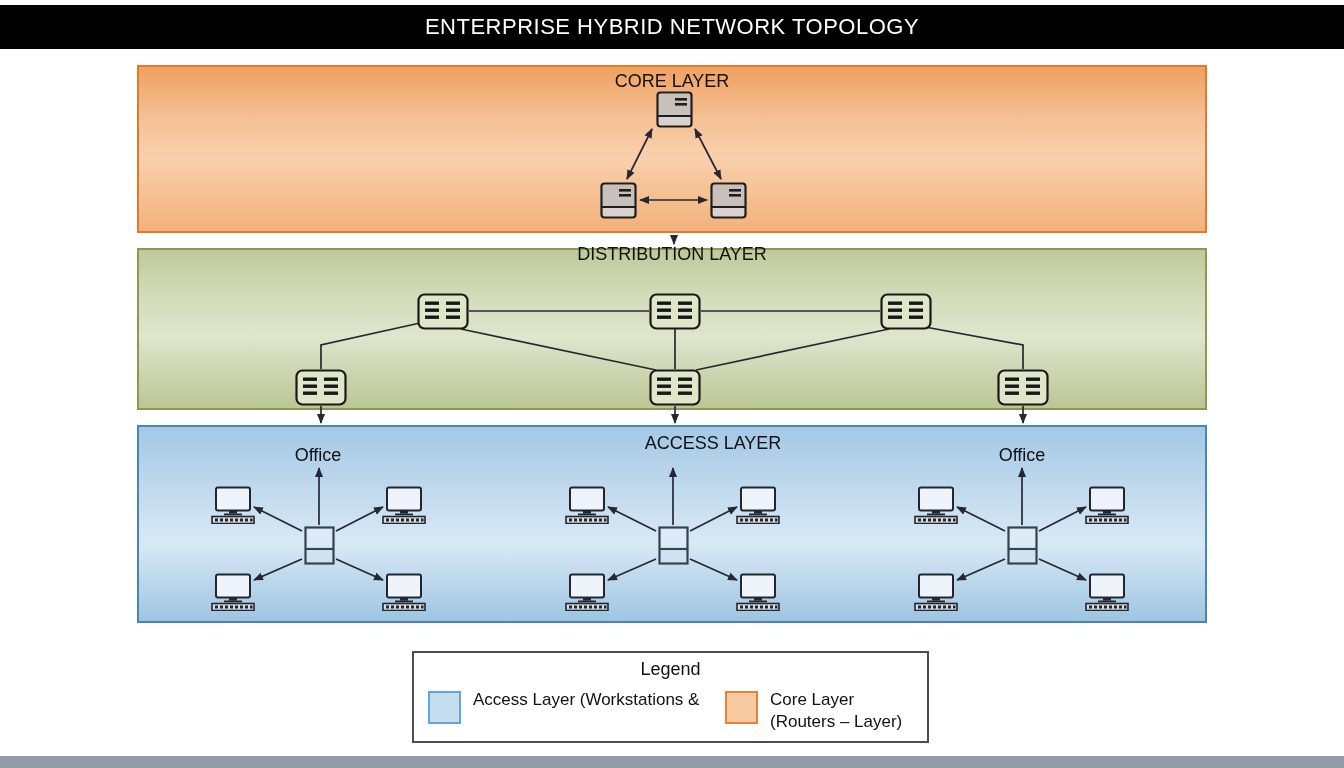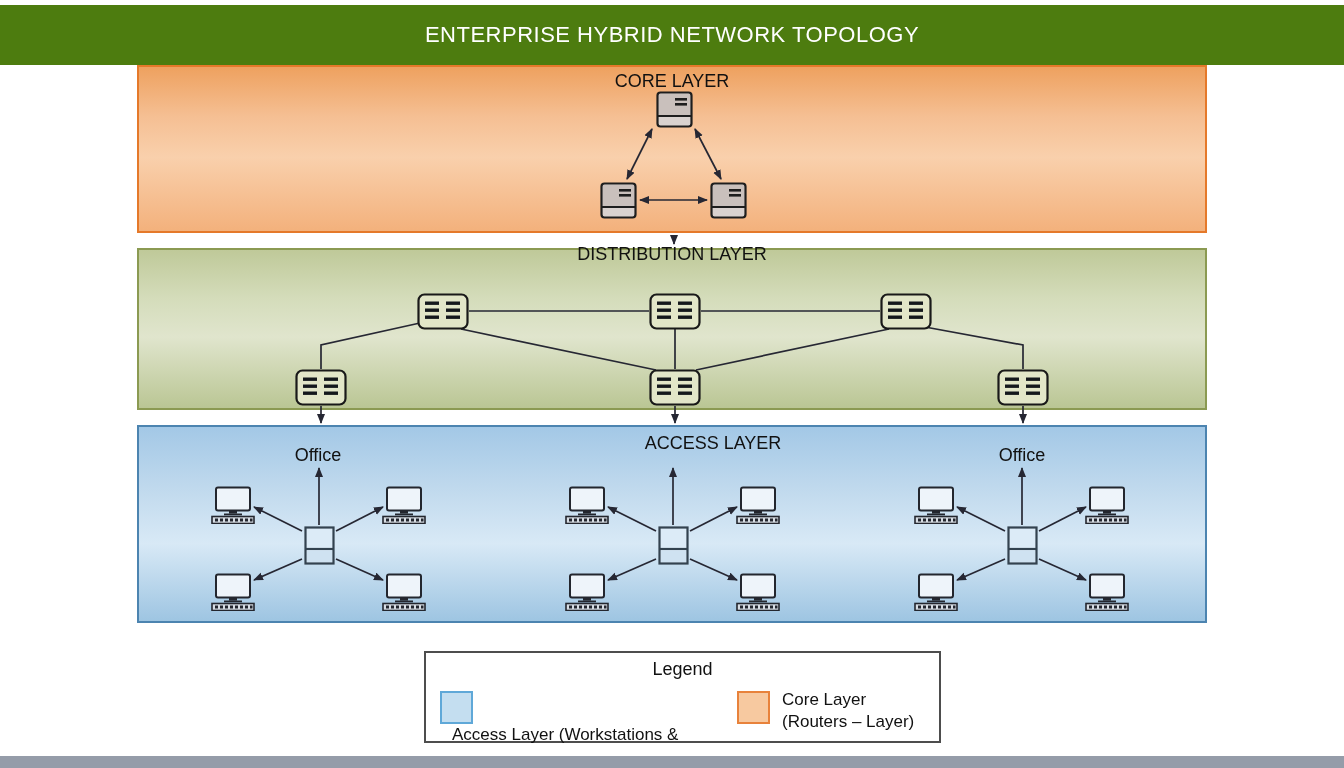--- a/index.html
+++ b/index.html
@@ -1,20 +1,20 @@
 <!DOCTYPE html>
 <html><head>
 <meta charset="utf-8">
 <style>
   html,body{margin:0;padding:0;background:#ffffff;}
   #canvas{position:relative;width:1344px;height:768px;background:#ffffff;overflow:hidden;
           font-family:"Liberation Sans","DejaVu Sans",sans-serif;color:#1b1b1b;}
 
   
-  .topbar{position:absolute;left:0;top:5px;width:1344px;height:60px;background:#4d7c0f;
+  .topbar{position:absolute;left:0;top:5px;width:1344px;height:44px;background:#000000;
           display:flex;align-items:center;justify-content:center;}
   .topbar .title{color:#ffffff;font-size:22px;letter-spacing:0.5px;font-weight:400;}
   .bottombar{position:absolute;left:0;top:756px;width:1344px;height:12px;background:#959CA9;}
 
   
   .band{position:absolute;left:137px;width:1066px;box-sizing:content-box;border:2px solid;}
   .band-core{top:65px;height:164px;border-color:#E5792A;
      background:linear-gradient(180deg,#eea15f 0%,#f5bf93 30%,#f9d0ac 55%,#f3b17c 100%);}
   .band-dist{top:248px;height:158px;border-color:#8B9A52;
      background:linear-gradient(180deg,#bfc999 0%,#d4dcba 30%,#e0e5cd 55%,#bac694 100%);}
@@ -30,24 +30,24 @@
   .office-right{left:962px;}
 
   
   .dev{position:absolute;line-height:0;}
 
   
   #wires{position:absolute;left:0;top:0;width:1344px;height:768px;pointer-events:none;}
 
   
   .legend{position:absolute;left:412px;top:651px;width:517px;height:92px;background:#ffffff;
-          border:2px solid #4d4d4d;box-sizing:border-box;margin-left:12px;}
+          border:2px solid #4d4d4d;box-sizing:border-box;}
   .legend-title{position:absolute;left:0;top:6px;width:100%;text-align:center;font-size:18px;color:#111;}
   .legend-item{position:absolute;top:36px;display:flex;align-items:flex-start;}
-  .legend-item-1{left:14px;flex-direction:column;}
+  .legend-item-1{left:14px;}
   .legend-item-2{left:311px;}
   .swatch{width:33px;height:33px;border:2px solid;box-sizing:border-box;margin-top:2px;}
   .swatch-access{background:#C4DEF0;border-color:#5FA8D8;}
   .swatch-core{background:#F7C9A0;border-color:#E8823B;}
   .legend-text{margin-left:12px;font-size:17px;line-height:22px;color:#111;}
 </style>
 </head>
 <body>
 
 <div id="canvas">

